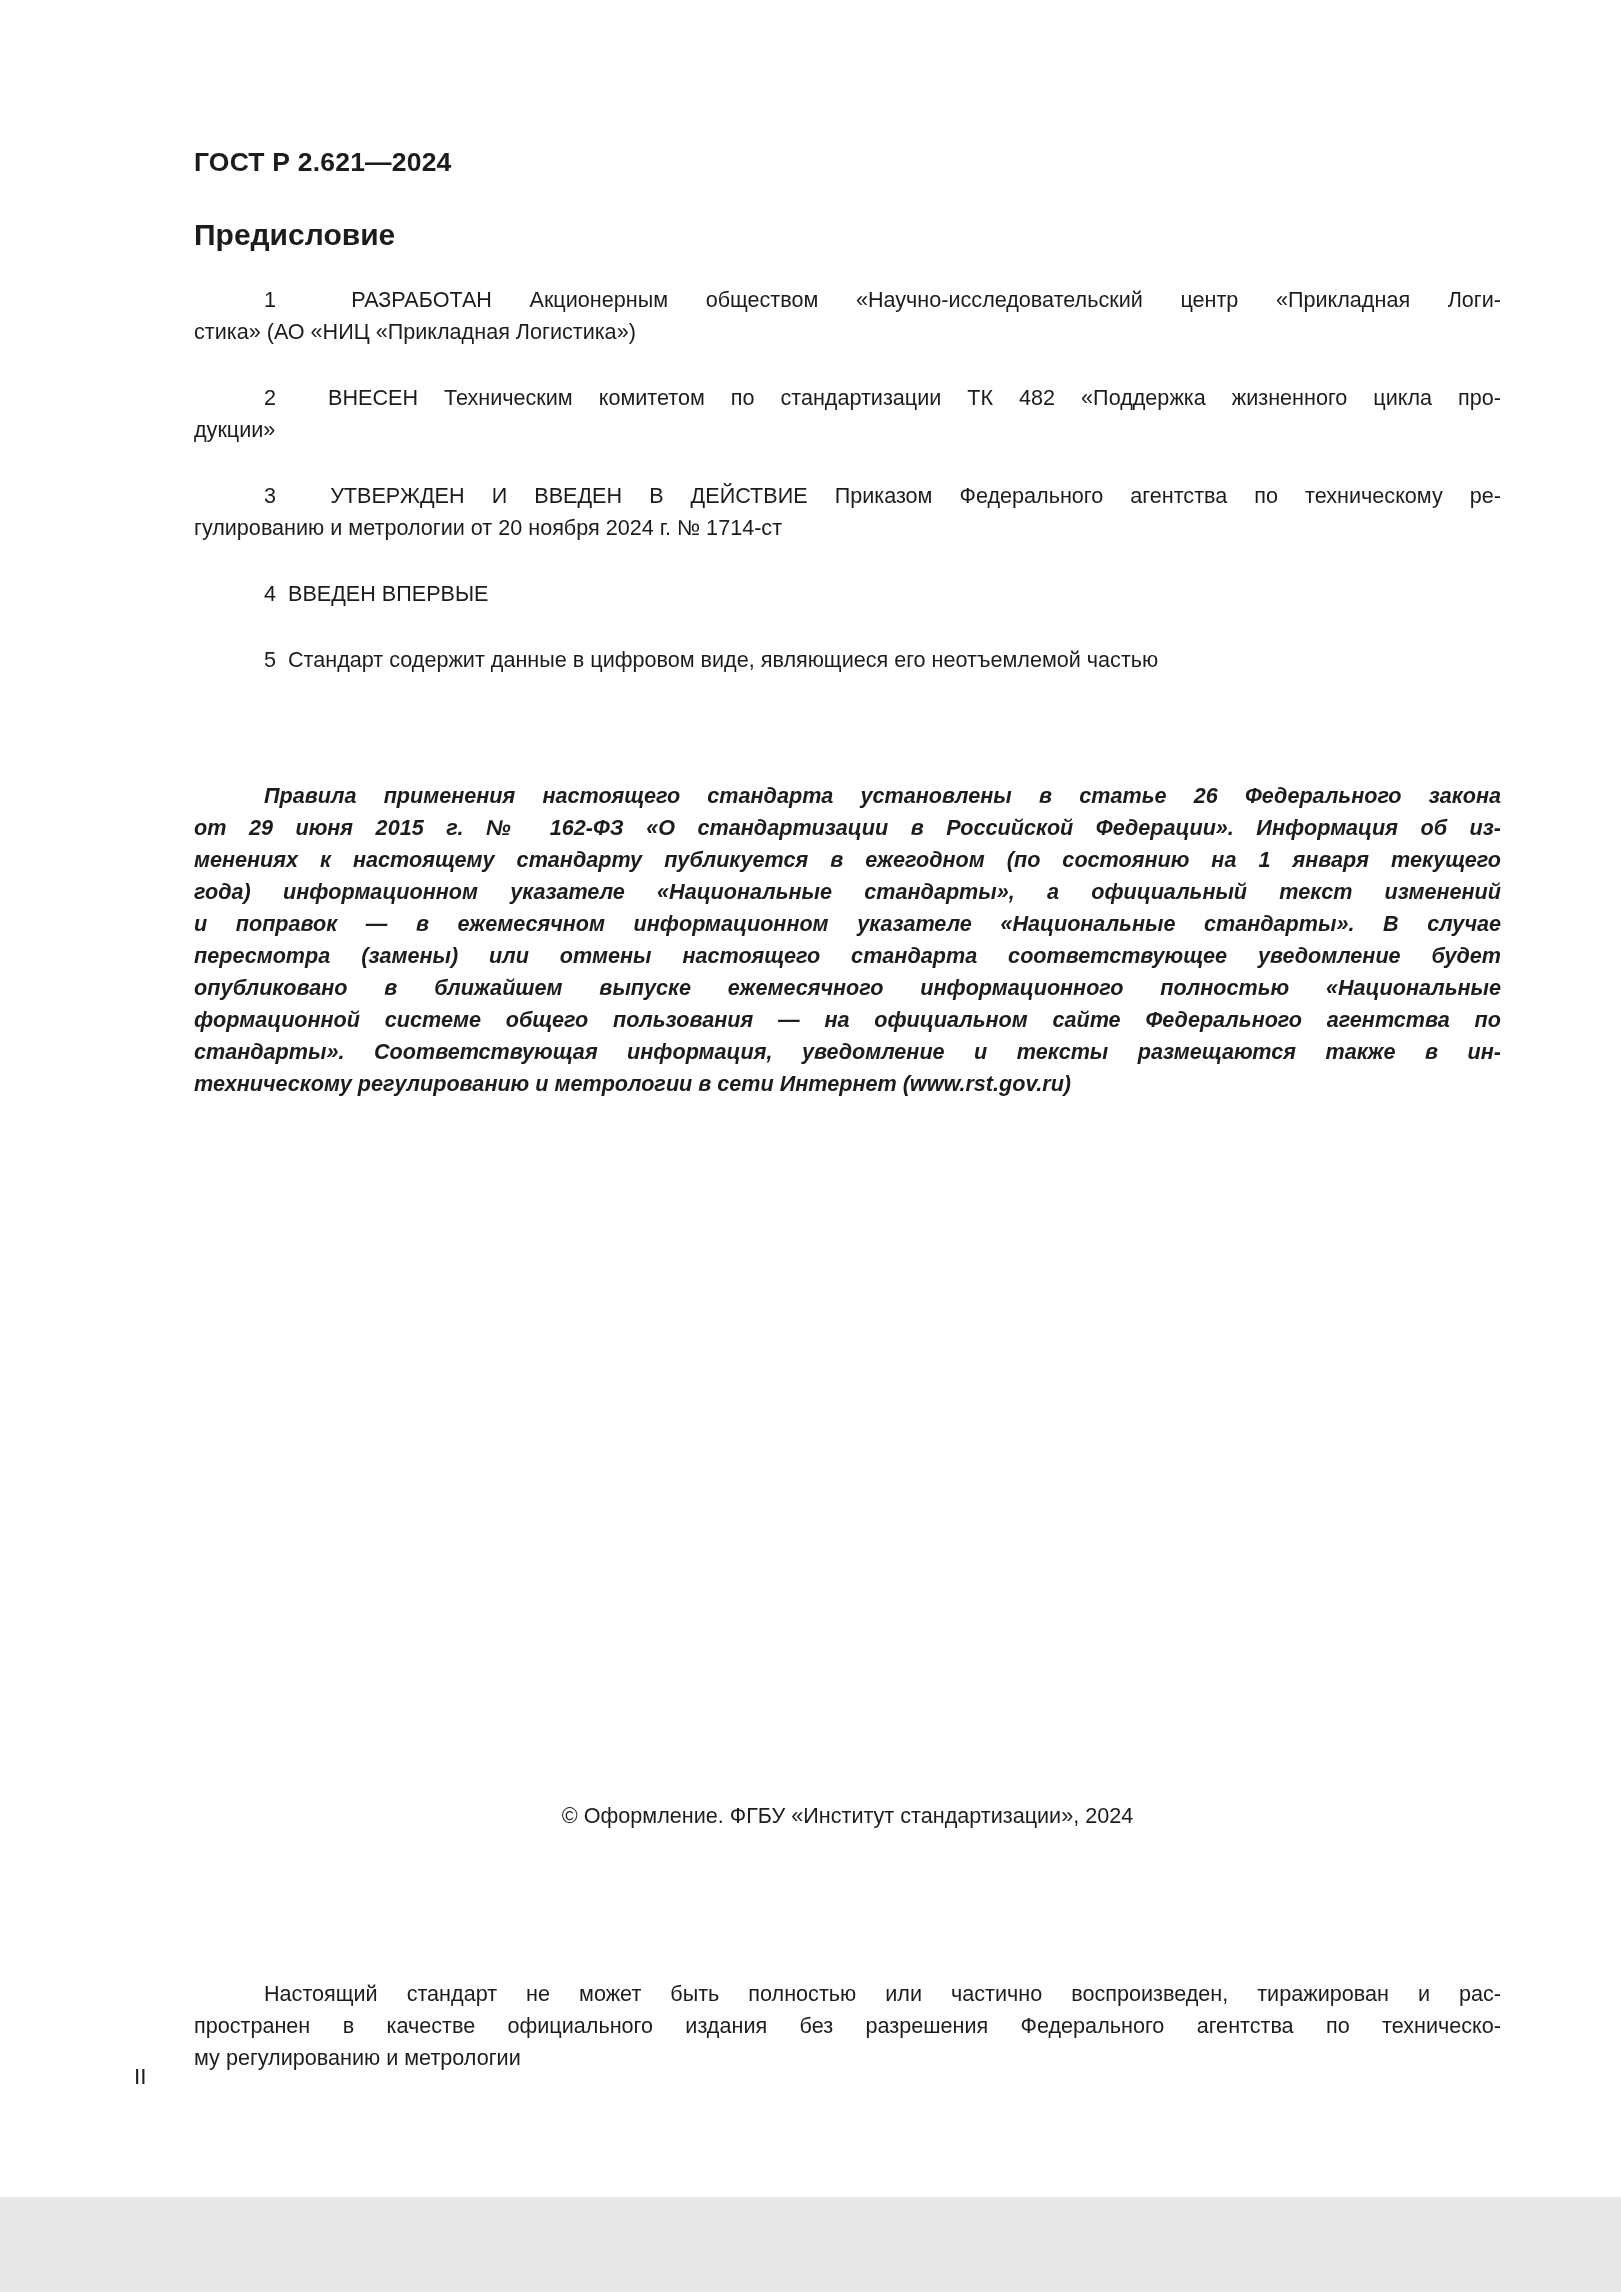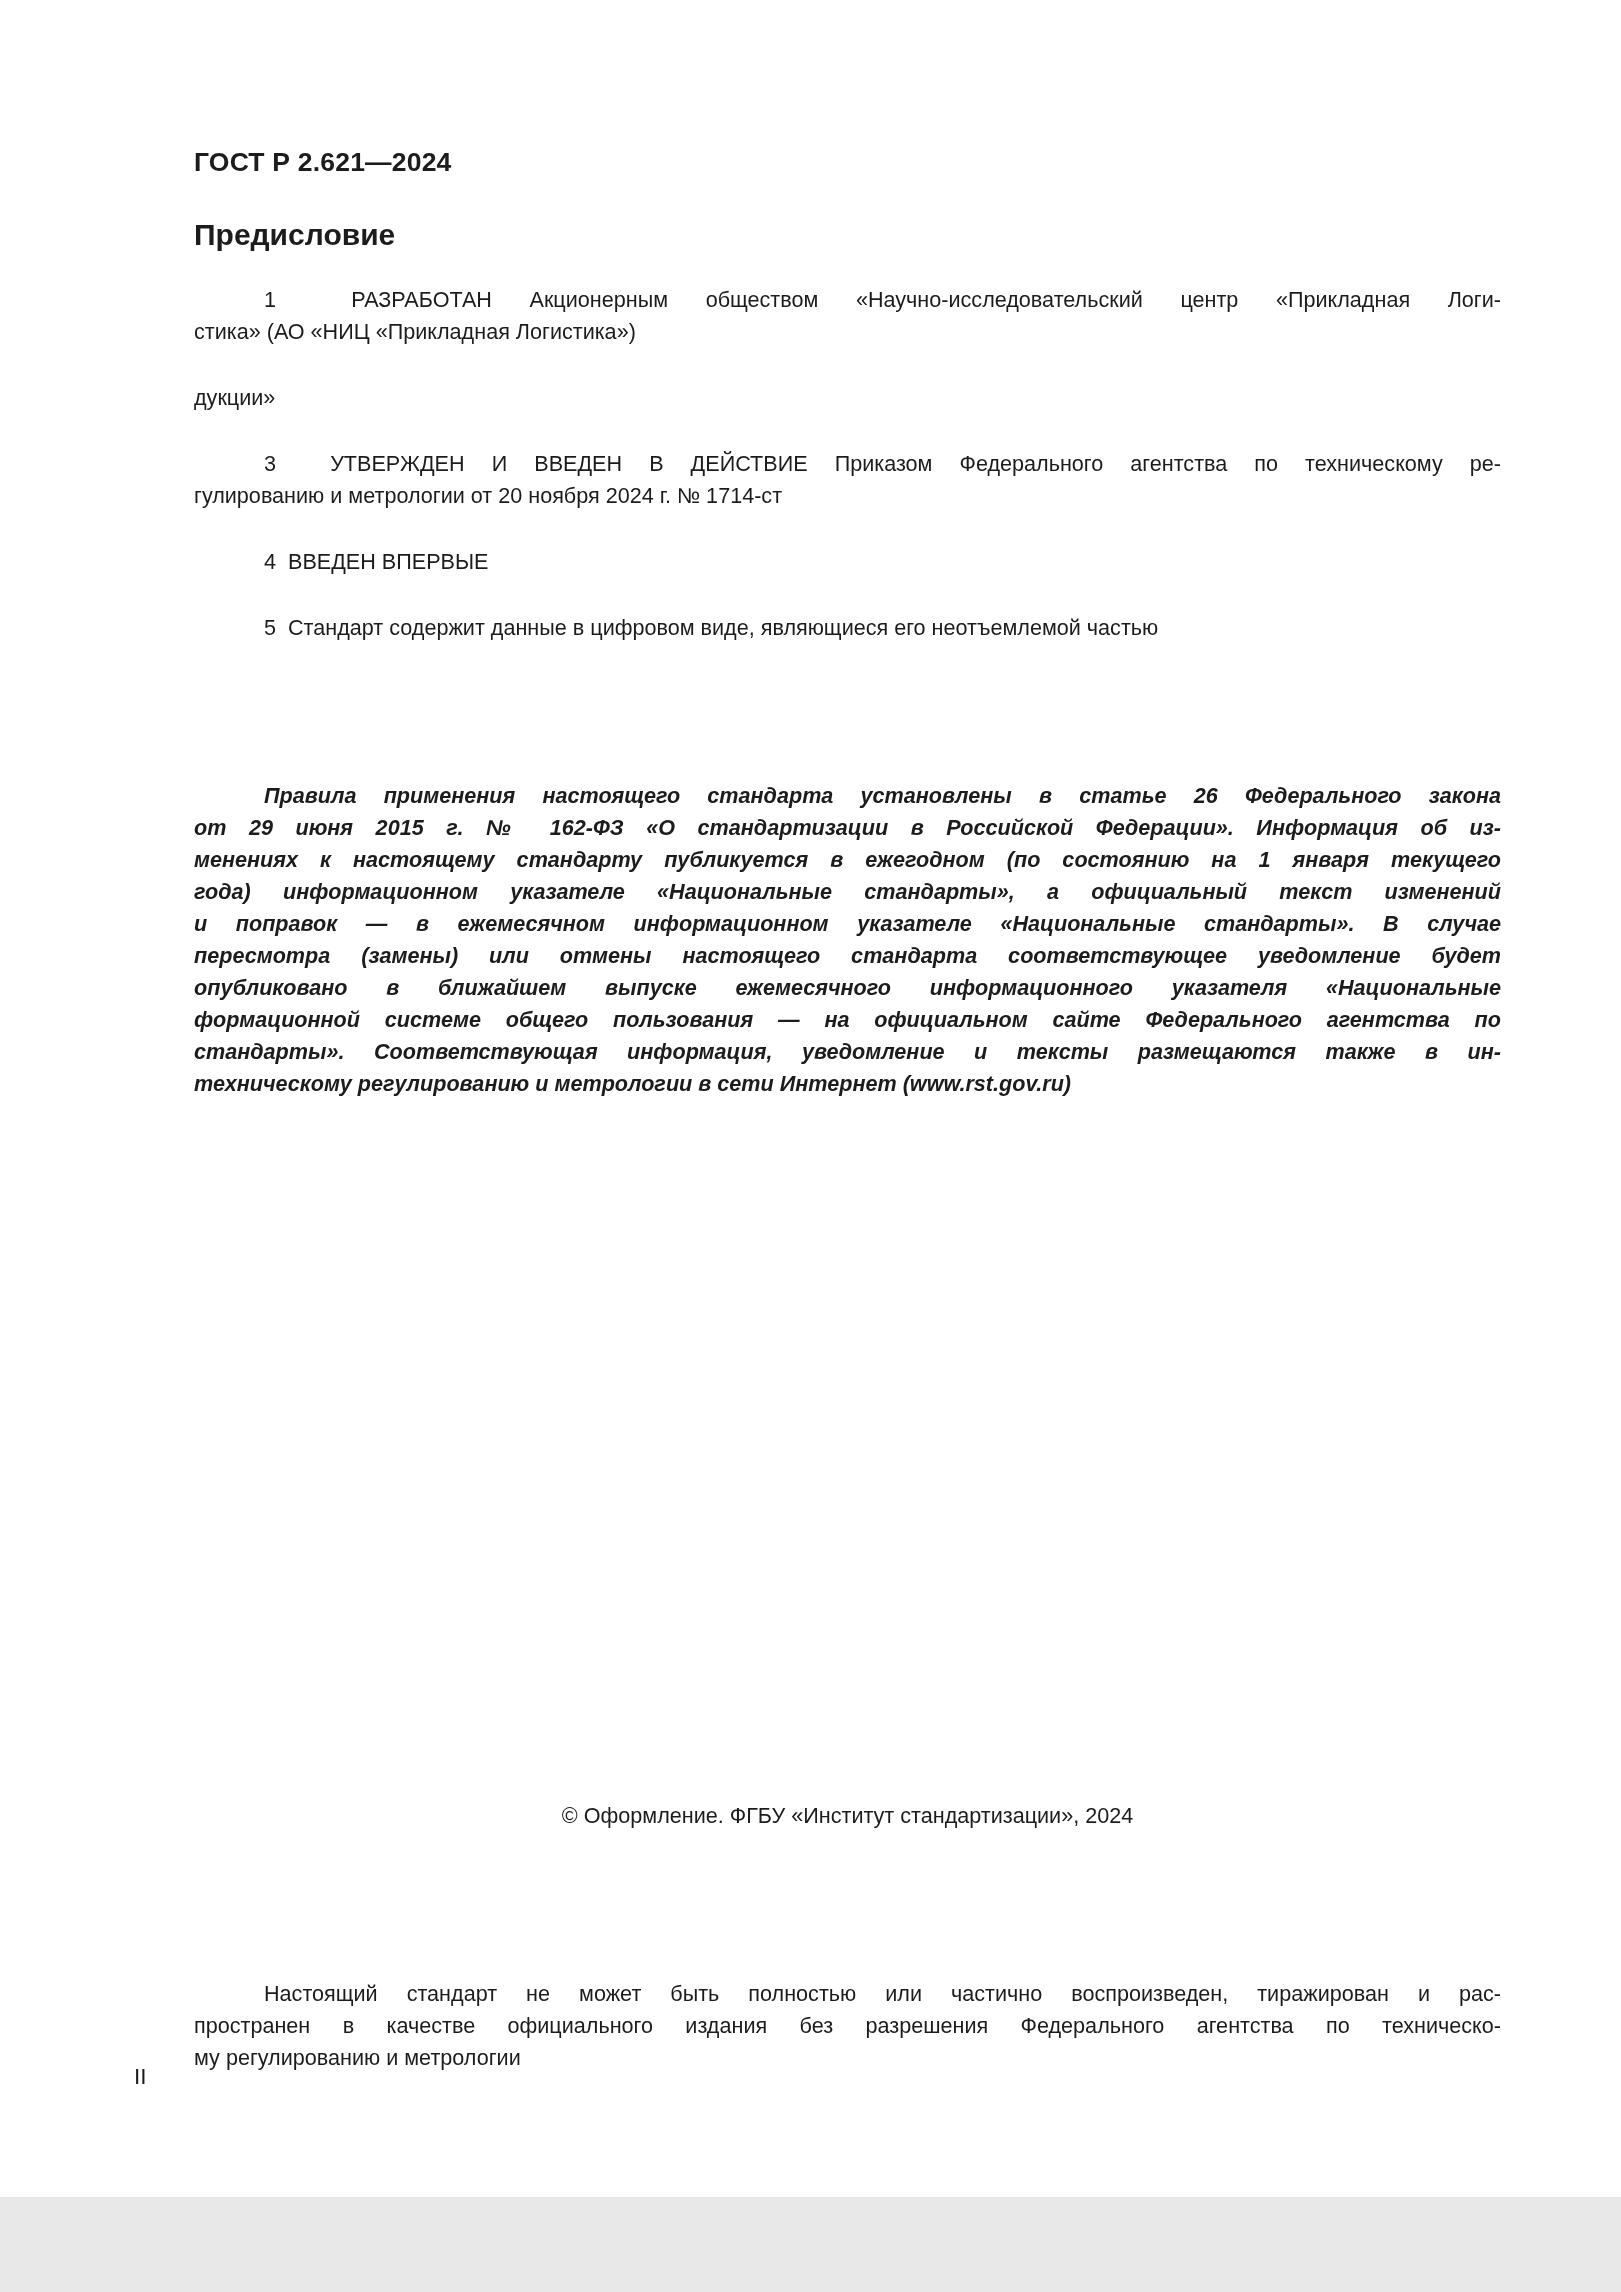--- a/index.html
+++ b/index.html
@@ -79,20 +79,21 @@
   <div class="std-code">ГОСТ Р 2.621—2024</div>
 
   <div class="doc-title">Предисловие</div>
 
   <div class="content-col foreword">
     <div class="para">
         <div class="line first">1  РАЗРАБОТАН Акционерным обществом «Научно-исследовательский центр «Прикладная Логи-</div>
         <div class="line last">стика» (АО «НИЦ «Прикладная Логистика»)</div>
       </div>
     <div class="para">
+        <div class="line first">2  ВНЕСЕН Техническим комитетом по стандартизации ТК 482 «Поддержка жизненного цикла про-</div>
         <div class="line last">дукции»</div>
       </div>
     <div class="para">
         <div class="line first">3  УТВЕРЖДЕН И ВВЕДЕН В ДЕЙСТВИЕ Приказом Федерального агентства по техническому ре-</div>
         <div class="line last">гулированию и метрологии от 20 ноября 2024 г. № 1714-ст</div>
       </div>
     <div class="para">
         <div class="line first last">4  ВВЕДЕН ВПЕРВЫЕ</div>
       </div>
     <div class="para">
@@ -100,21 +101,21 @@
       </div>
   </div>
 
   <div class="content-col para legal-notice">
       <div class="line first">Правила применения настоящего стандарта установлены в статье 26 Федерального закона</div>
       <div class="line">от 29 июня 2015 г. № 162-ФЗ «О стандартизации в Российской Федерации». Информация об из-</div>
       <div class="line">менениях к настоящему стандарту публикуется в ежегодном (по состоянию на 1 января текущего</div>
       <div class="line">года) информационном указателе «Национальные стандарты», а официальный текст изменений</div>
       <div class="line">и поправок — в ежемесячном информационном указателе «Национальные стандарты». В случае</div>
       <div class="line">пересмотра (замены) или отмены настоящего стандарта соответствующее уведомление будет</div>
-      <div class="line">опубликовано в ближайшем выпуске ежемесячного информационного указателя «Национальные</div>
+      <div class="line">опубликовано в ближайшем выпуске ежемесячного информационного полностью «Национальные</div>
       <div class="line">формационной системе общего пользования — на официальном сайте Федерального агентства по</div>
       <div class="line">стандарты». Соответствующая информация, уведомление и тексты размещаются также в ин-</div>
       <div class="line last">техническому регулированию и метрологии в сети Интернет (www.rst.gov.ru)</div>
     </div>
 
   <div class="content-col copyright">© Оформление. ФГБУ «Институт стандартизации», 2024</div>
 
   <div class="content-col para repro-notice">
       <div class="line first">Настоящий стандарт не может быть полностью или частично воспроизведен, тиражирован и рас-</div>
       <div class="line">пространен в качестве официального издания без разрешения Федерального агентства по техническо-</div>

